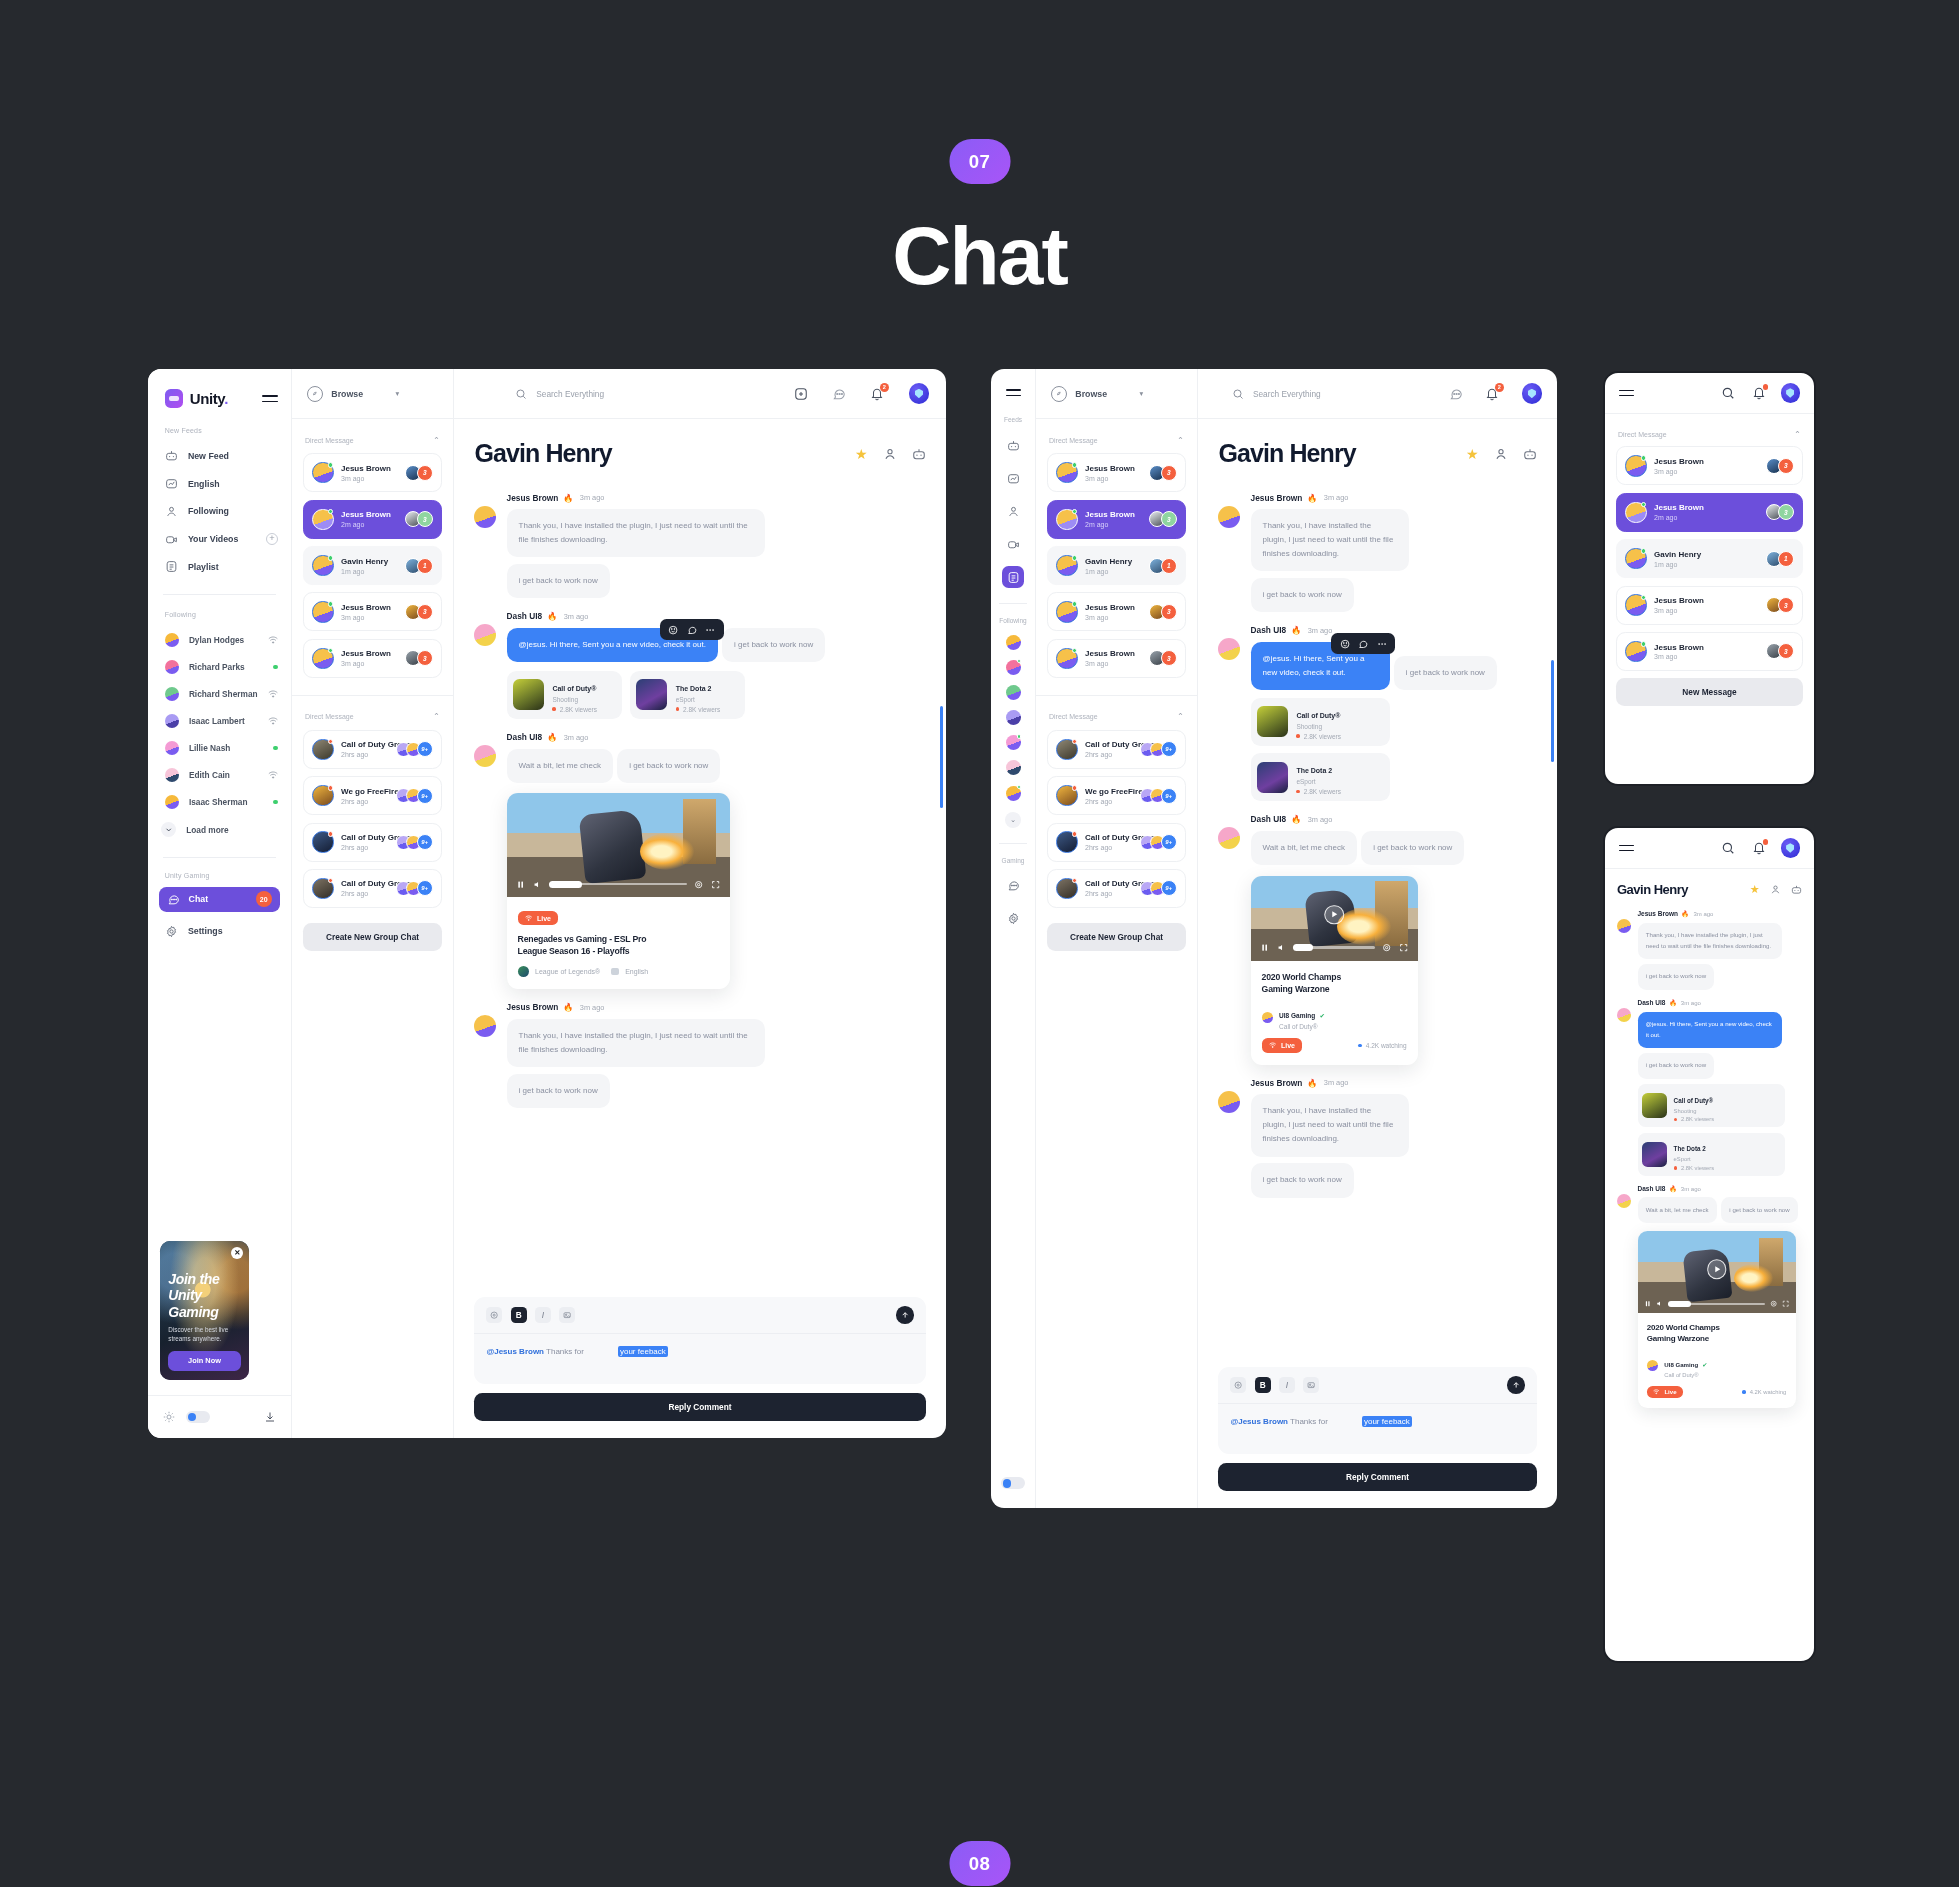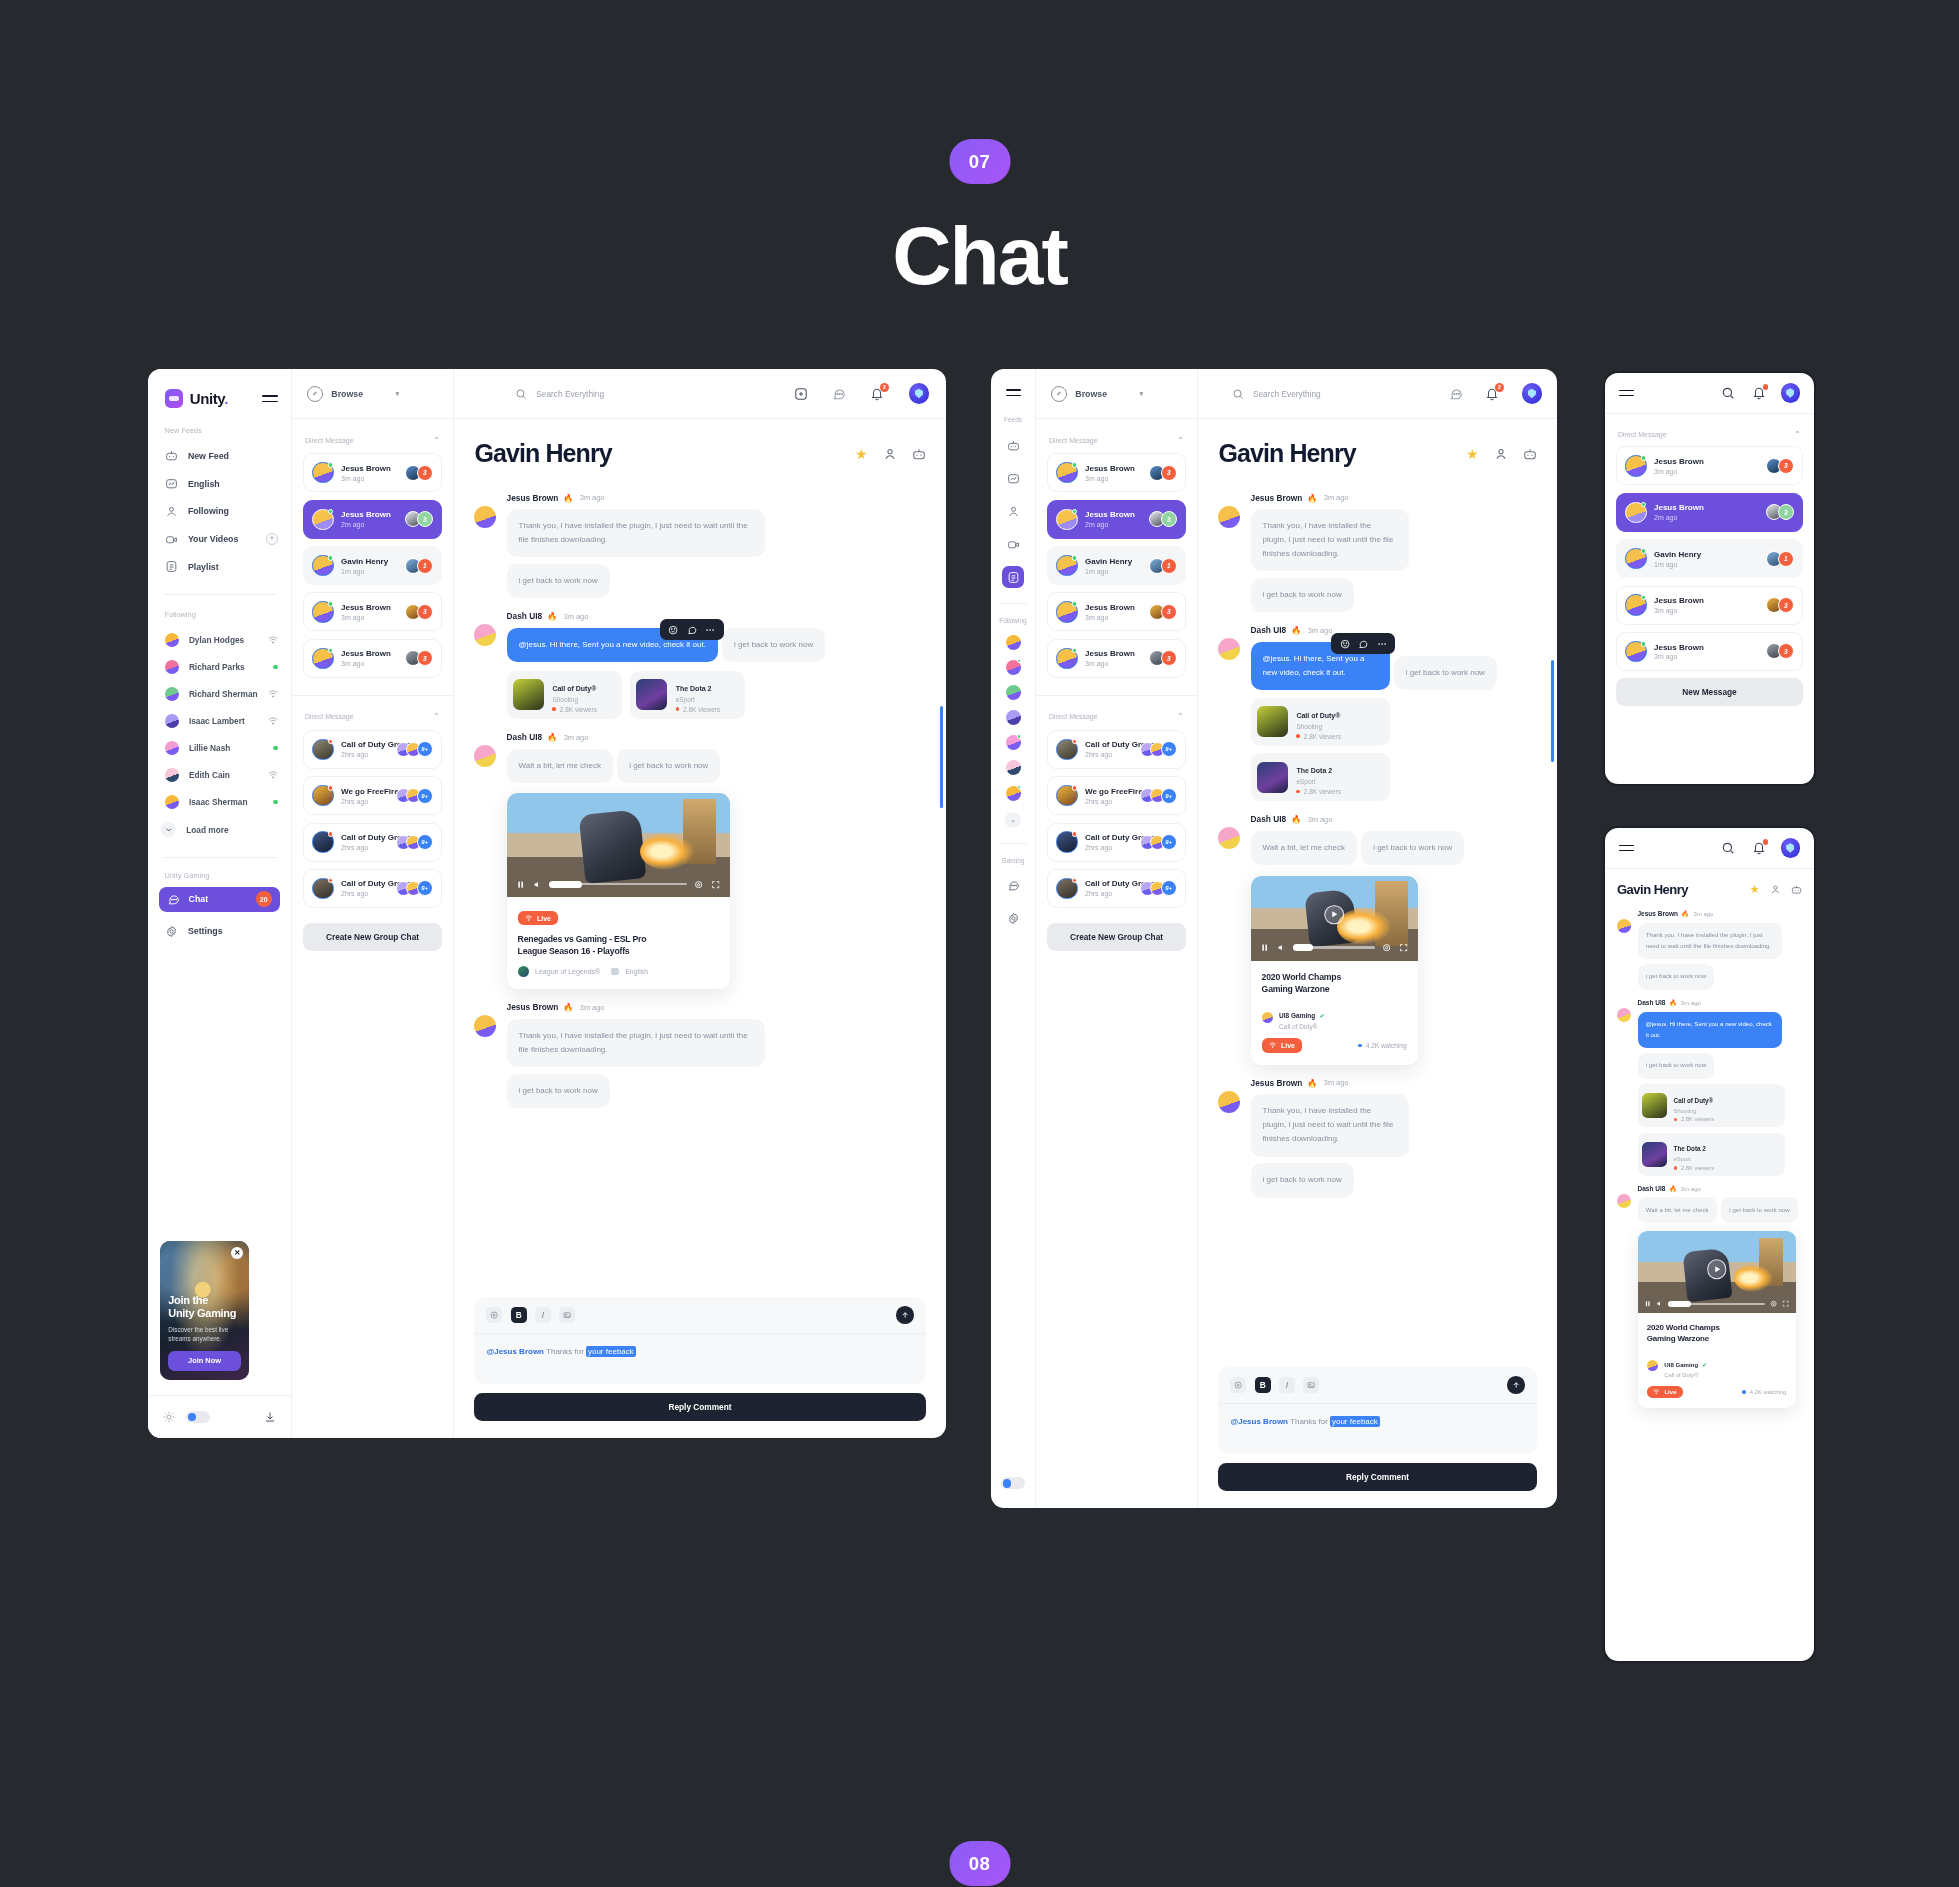--- a/index.html
+++ b/index.html
@@ -63,21 +63,21 @@
      background:linear-gradient(160deg,#2b4257,#1d2c3c 45%,#3a2a4a); }
   .promo-art{position:absolute;inset:0;background:
       radial-gradient(circle at 48% 35%, #f3d07a 0 7.4px, transparent 8.3px),
       radial-gradient(ellipse at 50% 30%, rgba(255,220,140,.55) 0 18%, transparent 55%),
       radial-gradient(circle at 18% 22%, rgba(120,170,220,.5) 0 14%, transparent 40%),
       radial-gradient(circle at 85% 25%, rgba(230,150,60,.65) 0 13%, transparent 42%),
       linear-gradient(160deg,#2c4b5e,#17212e 60%,#3d2647);}
   .promo-close{position:absolute;right:5.6px;top:5.6px;width:12px;height:12px;border-radius:50%;background:#fff;color:#222;
      font-size:7.4px;display:flex;align-items:center;justify-content:center;cursor:pointer;font-weight:700;}
   .promo-txt{position:absolute;left:8.3px;bottom:9.3px;right:8.3px;}
-  .promo-h{color:#fff;font-size:11px;font-weight:700;line-height:1.18;letter-spacing:-0.3px;}
+  .promo-h{color:#fff;font-size:14px;font-weight:700;line-height:1.18;letter-spacing:-0.3px;font-style:italic;}
   .promo-p{color:#d6dae2;font-size:6.3px;line-height:1.45;margin-top:4.6px;}
   .promo-btn{margin-top:8.3px;height:19.5px;border-radius:6.5px;background:#6c4fdb;color:#fff;font-size:7.4px;font-weight:700;
      display:flex;align-items:center;justify-content:center;cursor:pointer;}
   .sb-footer{position:absolute;left:0;right:0;bottom:0;height:43px;border-top:0.9px solid #eef0f3;display:flex;align-items:center;
      gap:11px;padding:0 15px;}
   .toggle{width:24px;height:12px;border-radius:7.4px;background:#e8eaf0;position:relative;cursor:pointer;}
   .toggle:after{content:"";position:absolute;left:1.9px;top:1.9px;width:8.3px;height:8.3px;border-radius:50%;background:#3b82f6;}
 
   
   .midcol { width:162px; border-right:0.9px solid #eef0f3; flex:none; display:flex; flex-direction:column; }
@@ -164,21 +164,21 @@
   .vfoot .gav{width:11px;height:11px;border-radius:50%;background:linear-gradient(140deg,#3a8f5a,#1d4a6e);}
   .vfoot .gl{font-size:7px;color:#a3a9b4;}
   .composer{margin:0 20.4px 9.3px 20.4px;border-radius:11px;background:#f7f8fa;overflow:hidden;}
   .ctools{display:flex;align-items:center;gap:8.3px;padding:9.3px 12px;}
   .tbtn{width:16px;height:16px;border-radius:4.6px;background:#eceef2;display:flex;align-items:center;justify-content:center;
      font-size:8.3px;color:#7b8290;cursor:pointer;}
   .tbtn.on{background:#1d2330;color:#fff;font-weight:700;}
   .tbtn.send{margin-left:auto;width:17.6px;height:17.6px;border-radius:50%;background:#1d2330;color:#fff;}
   .cinput{border-top:0.9px solid #eceef2;padding:13px 12px 28px 12px;font-size:8px;color:#8a90a0;}
   .mention{color:#2f6fdb;font-weight:700;}
-  .hl{background:#3b82f6;color:#fff;padding:0.9px 1.9px;border-radius:1.9px;}
+  .hl{background:#3b82f6;color:#fff;padding:0.9px 1.9px;border-radius:1.9px;margin-left:32px;}
   .reply-btn{margin:0 20.4px 16.7px 20.4px;height:28px;border-radius:8.3px;background:#1d2330;color:#fff;font-size:8.3px;font-weight:700;
      display:flex;align-items:center;justify-content:center;cursor:pointer;}
   .scrollbar{position:absolute;right:2.8px;top:232px;width:2.8px;height:102px;border-radius:2.8px;background:#3b82f6;}
 
   
   #panel-compact{left:991px;top:369px;width:566px;height:1139px;display:flex;}
   .rail{width:45px;border-right:0.9px solid #eef0f3;flex:none;display:flex;flex-direction:column;align-items:center;padding-top:20.4px;}
   .rail .ham{width:15px;display:flex;flex-direction:column;gap:3.7px;cursor:pointer;}
   .rail .ham span{height:1.5px;background:#131726;border-radius:1.9px;}
   .rail-lbl{font-size:6.5px;color:#aeb3bd;margin-top:20.4px;}

